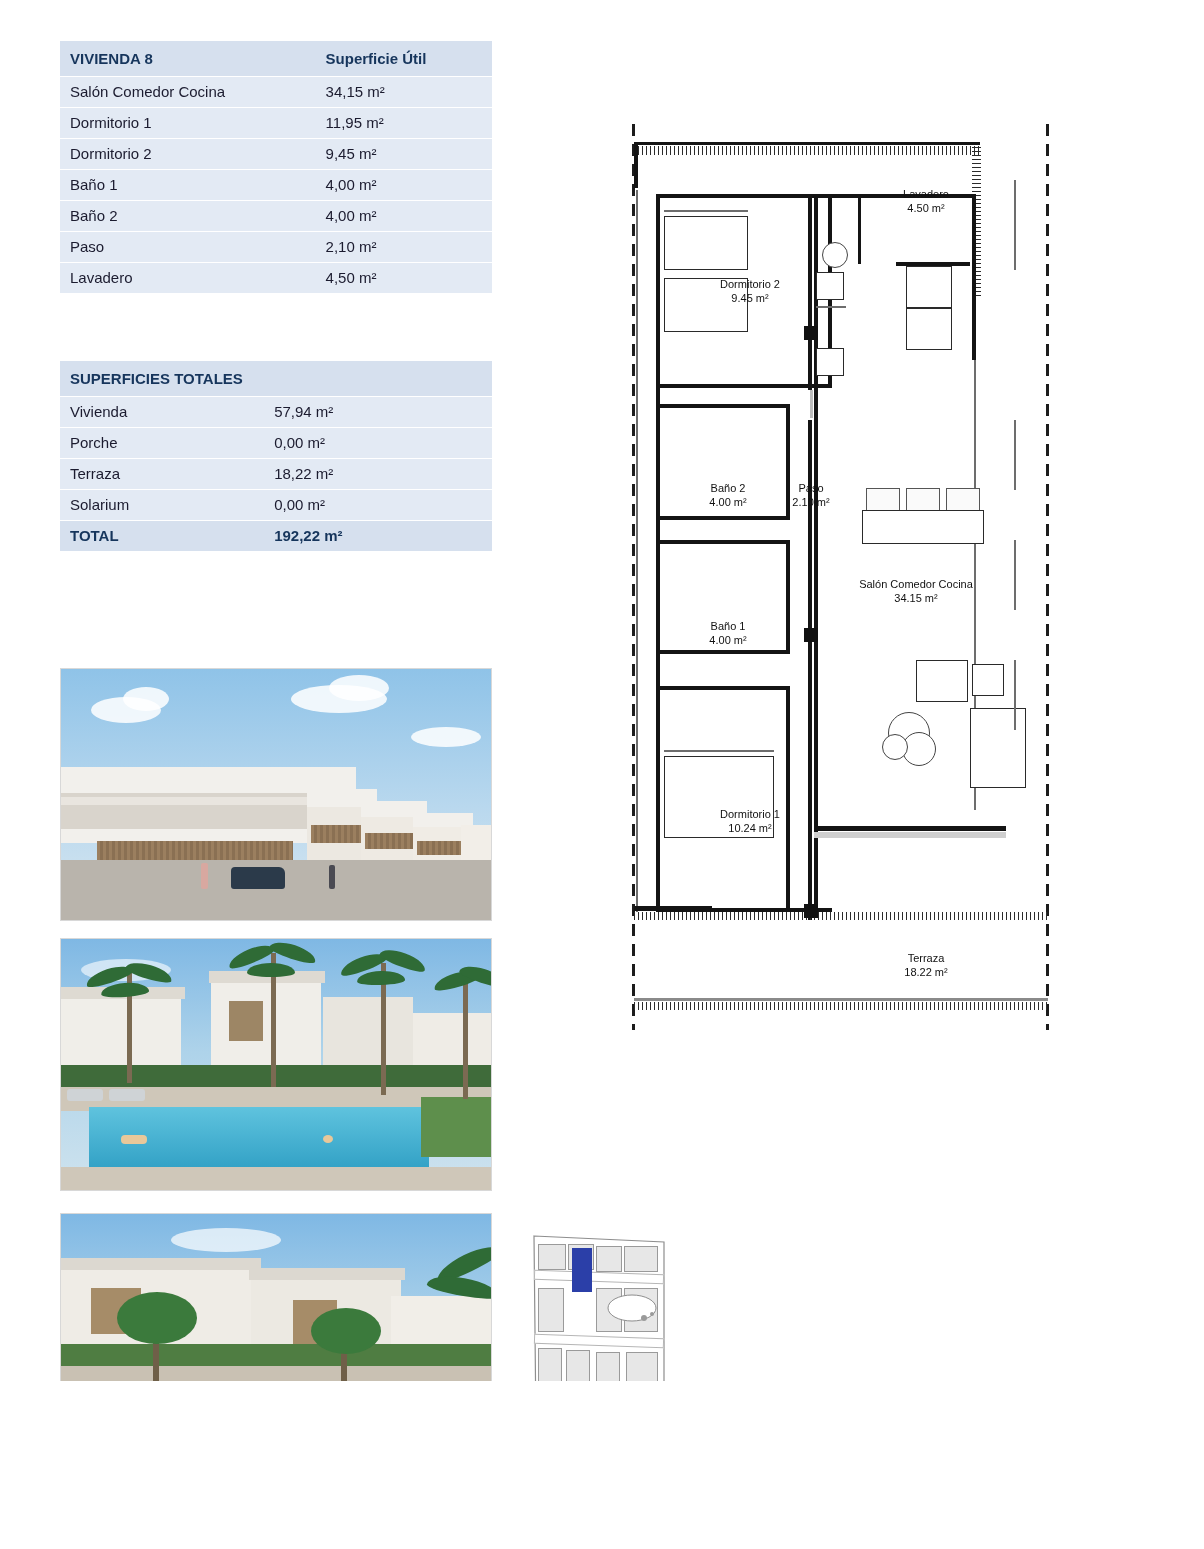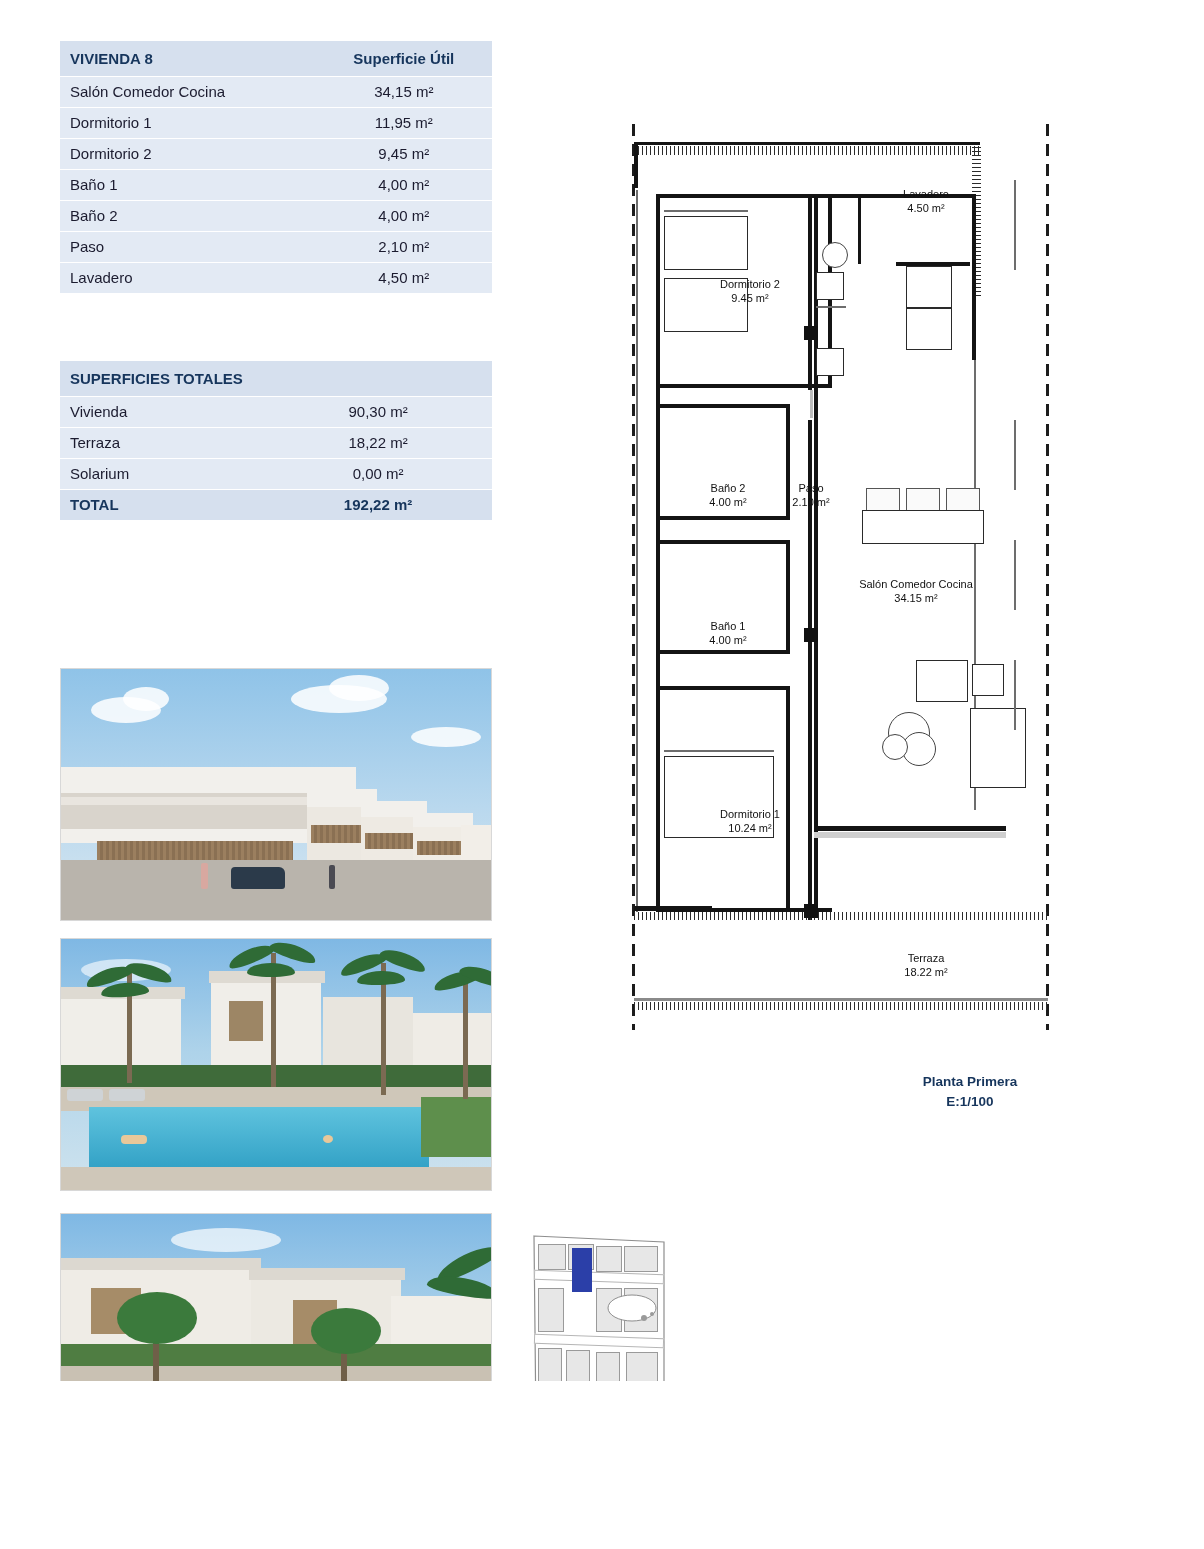--- a/index.html
+++ b/index.html
@@ -23,21 +23,21 @@
     width: 432px;
     font-size: 15px;
     color: #1b1b2f;
   }
   .table td {
     padding: 6px 10px 7px 10px;
     border-bottom: 1px solid #ffffff;
     background: #e3eaf4;
   }
   .table td.label { text-align: left; }
-  .table td.value { text-align: center; }
+  .table td.value { text-align: left; }
   .table tr.head td {
     font-weight: bold;
     color: #16355c;
     background: #d6e0ee;
     font-size: 15px;
     padding-top: 9px;
     padding-bottom: 9px;
   }
   .table tr.total td {
     font-weight: bold;
@@ -213,21 +213,25 @@
   </tbody>
     </table>
 
   <table class="table" id="table-totales">
     <tbody>
         <tr class="head">
       <td class="label" colspan="2">SUPERFICIES TOTALES</td>
     </tr>
     <tr>
       <td class="label">Vivienda</td>
-      <td class="value">90,30 m²</td>
+      <td class="value">57,94 m²</td>
+    </tr>
+    <tr>
+      <td class="label">Porche</td>
+      <td class="value">0,00 m²</td>
     </tr>
     <tr>
       <td class="label">Terraza</td>
       <td class="value">18,22 m²</td>
     </tr>
     <tr>
       <td class="label">Solarium</td>
       <td class="value">0,00 m²</td>
     </tr>
     <tr class="total">
@@ -455,24 +459,20 @@
     <div class="fp-label" style="left:58px;top:688px;width:164px;">
       <span>Dormitorio 1</span><br>
       <span>10.24 m²</span>
     </div>
     <div class="fp-label" style="left:256px;top:832px;width:120px;">
       <span>Terraza</span><br>
       <span>18.22 m²</span>
     </div>
   </div>
 
-  <div id="plan-caption">
-    <div>Planta Primera</div>
-    <div>E:1/100</div>
-  </div>
 
   <div id="situacion-map">
     <div class="map-bg"></div>
     <svg width="142" height="218" style="position:absolute;left:0;top:0;">
       <polygon points="6,4 136,10 136,172 104,214 8,196" fill="#ffffff" stroke="#8e8e8e" stroke-width="1.2"></polygon>
     </svg>
     <div class="map-road" style="left:6px;top:40px;width:130px;height:10px;transform:rotate(2deg);"></div>
     <div class="map-road" style="left:6px;top:104px;width:130px;height:10px;transform:rotate(2deg);"></div>
     <div class="map-plot" style="left:10px;top:12px;width:28px;height:26px;"></div>
     <div class="map-plot" style="left:40px;top:12px;width:26px;height:26px;"></div>

